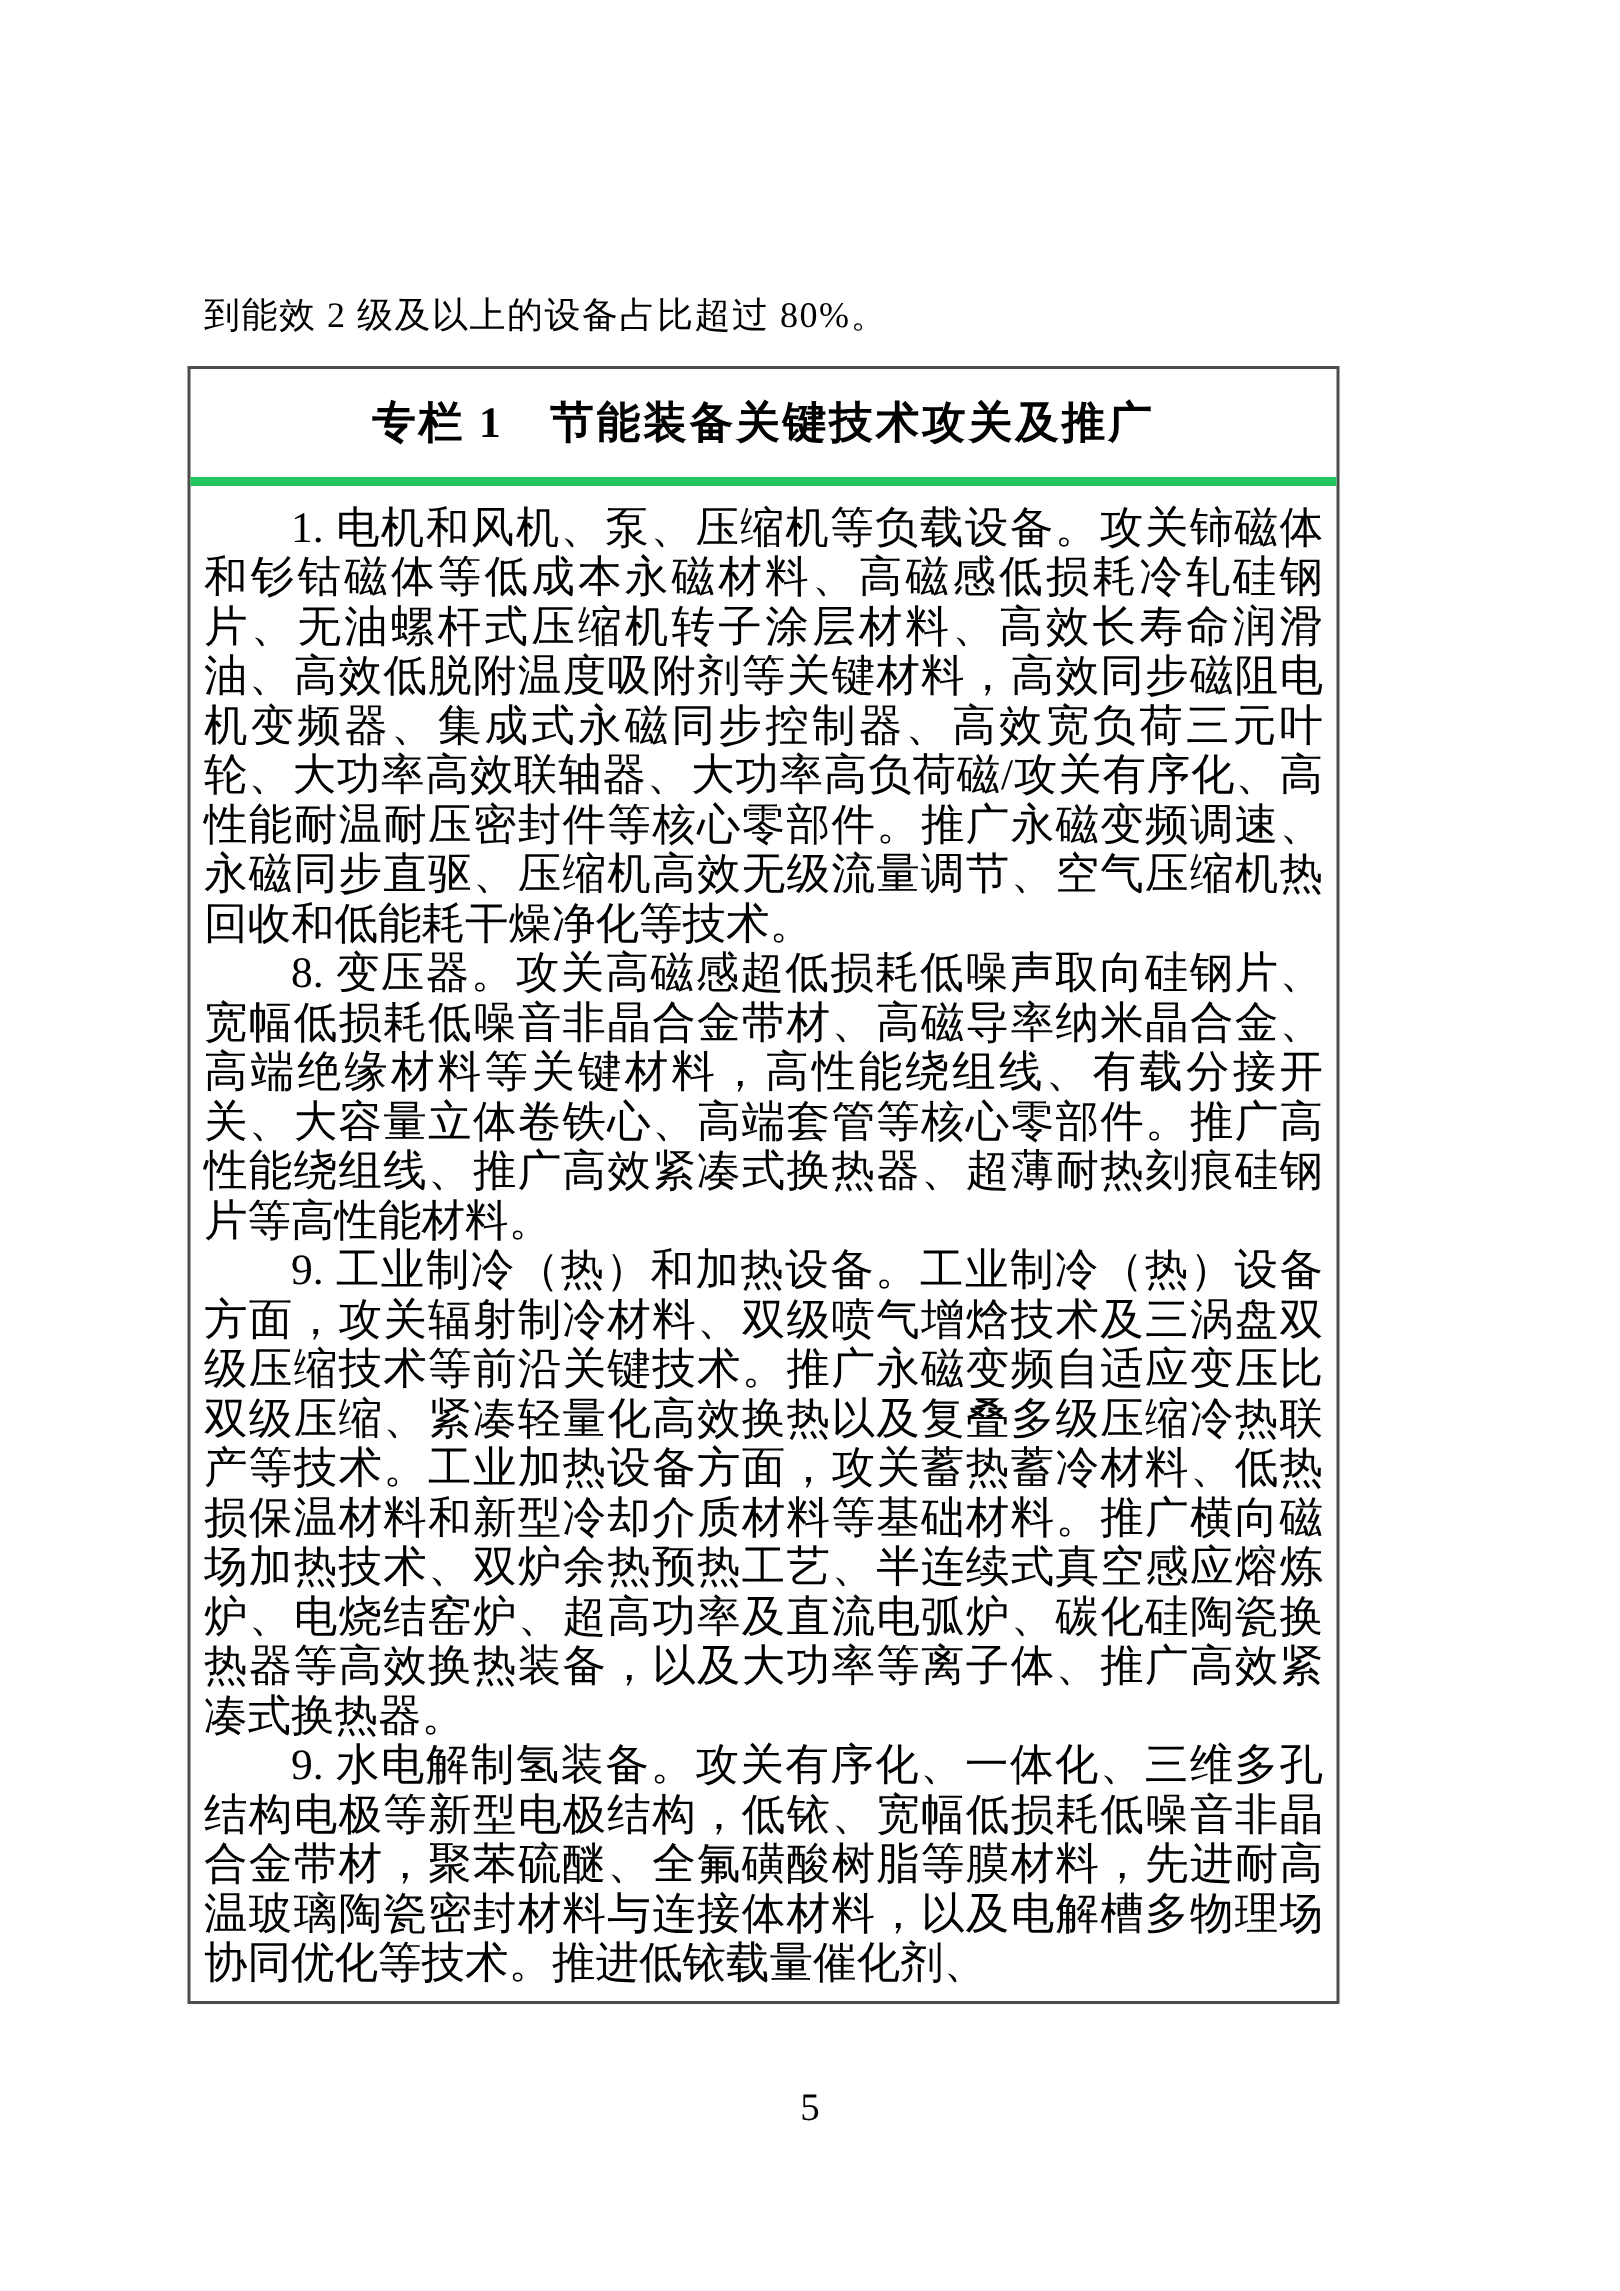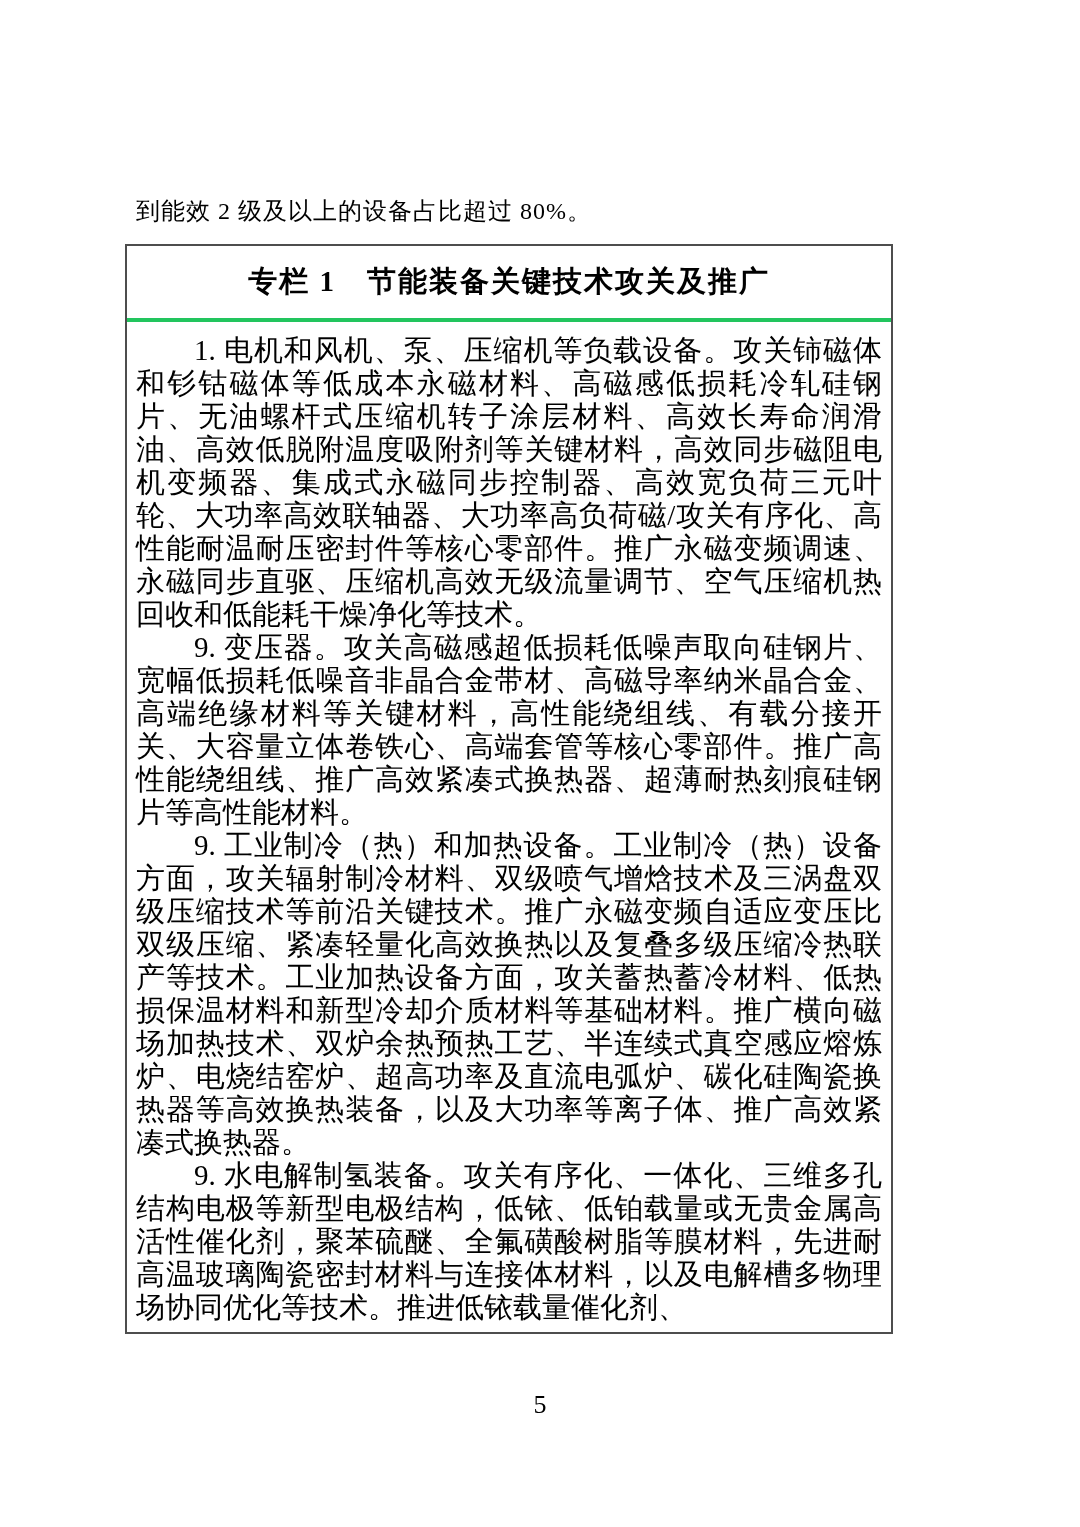--- a/index.html
+++ b/index.html
@@ -30,21 +30,21 @@
     position: absolute;
     left: 125px;
     top: 244px;
     width: 768px;
     border: 2px solid #4d4d4d;
     box-sizing: border-box;
     background: #ffffff;
   }
   .box-title-row {
     height: 72px;
-    border-bottom: 4px solid #22c55e;
+    border-bottom: 6px solid #22c55e;
     display: flex;
     align-items: center;
     justify-content: center;
   }
   .box-title-text {
     font-weight: bold;
     font-size: 29px;
     letter-spacing: 2px;
   }
   .box-body {
@@ -82,30 +82,30 @@
       <span class="box-title-text">专栏 1　节能装备关键技术攻关及推广</span>
     </div>
 
     <div class="box-body">
 
       <p class="para">
         <span class="lead">1. 电机和风机、泵、压缩机等负载设备。</span><span>攻关铈磁体和钐钴磁体等低成本永磁材料、高磁感低损耗冷轧硅钢片、无油螺杆式压缩机转子涂层材料、高效长寿命润滑油、高效低脱附温度吸附剂等关键材料，高效同步磁阻电机变频器、集成式永磁同步控制器、高效宽负荷三元叶轮、大功率高效联轴器、大功率高负荷磁/攻关有序化、高性能耐温耐压密封件等核心零部件。推广永磁变频调速、永磁同步直驱、压缩机高效无级流量调节、空气压缩机热回收和低能耗干燥净化等技术。</span>
       </p>
 
       <p class="para">
-        <span class="lead">9. 变压器。</span><span>攻关高磁感超低损耗低噪声取向硅钢片、宽幅低损耗低噪音非晶合金带材、高磁导率纳米晶合金、高端绝缘材料等关键材料，高性能绕组线、有载分接开关、大容量立体卷铁心、高端套管等核心零部件。推广高性能绕组线、推广高效紧凑式换热器、超薄耐热刻痕硅钢片等高性能材料。</span>
+        <span class="lead">8. 变压器。</span><span>攻关高磁感超低损耗低噪声取向硅钢片、宽幅低损耗低噪音非晶合金带材、高磁导率纳米晶合金、高端绝缘材料等关键材料，高性能绕组线、有载分接开关、大容量立体卷铁心、高端套管等核心零部件。推广高性能绕组线、推广高效紧凑式换热器、超薄耐热刻痕硅钢片等高性能材料。</span>
       </p>
 
 
       <p class="para">
         <span class="lead">9. 工业制冷（热）和加热设备。</span><span>工业制冷（热）设备方面，攻关辐射制冷材料、双级喷气增焓技术及三涡盘双级压缩技术等前沿关键技术。推广永磁变频自适应变压比双级压缩、紧凑轻量化高效换热以及复叠多级压缩冷热联产等技术。工业加热设备方面，攻关蓄热蓄冷材料、低热损保温材料和新型冷却介质材料等基础材料。推广横向磁场加热技术、双炉余热预热工艺、半连续式真空感应熔炼炉、电烧结窑炉、超高功率及直流电弧炉、碳化硅陶瓷换热器等高效换热装备，以及大功率等离子体、推广高效紧凑式换热器。</span>
       </p>
 
       <p class="para">
-        <span class="lead">9. 水电解制氢装备。</span><span>攻关有序化、一体化、三维多孔结构电极等新型电极结构，低铱、低铂载量或无贵金属高活性催化剂，聚苯硫醚、全氟磺酸树脂等膜材料，先进耐高温玻璃陶瓷密封材料与连接体材料，以及电解槽多物理场协同优化等技术。推进低铱载量催化剂、</span>
+        <span class="lead">9. 水电解制氢装备。</span><span>攻关有序化、一体化、三维多孔结构电极等新型电极结构，低铱、宽幅低损耗低噪音非晶合金带材，聚苯硫醚、全氟磺酸树脂等膜材料，先进耐高温玻璃陶瓷密封材料与连接体材料，以及电解槽多物理场协同优化等技术。推进低铱载量催化剂、</span>
       </p>
 
     </div>
   </div>
 
   <div class="page-number">5</div>
 
 </div>
 
 </body></html>

